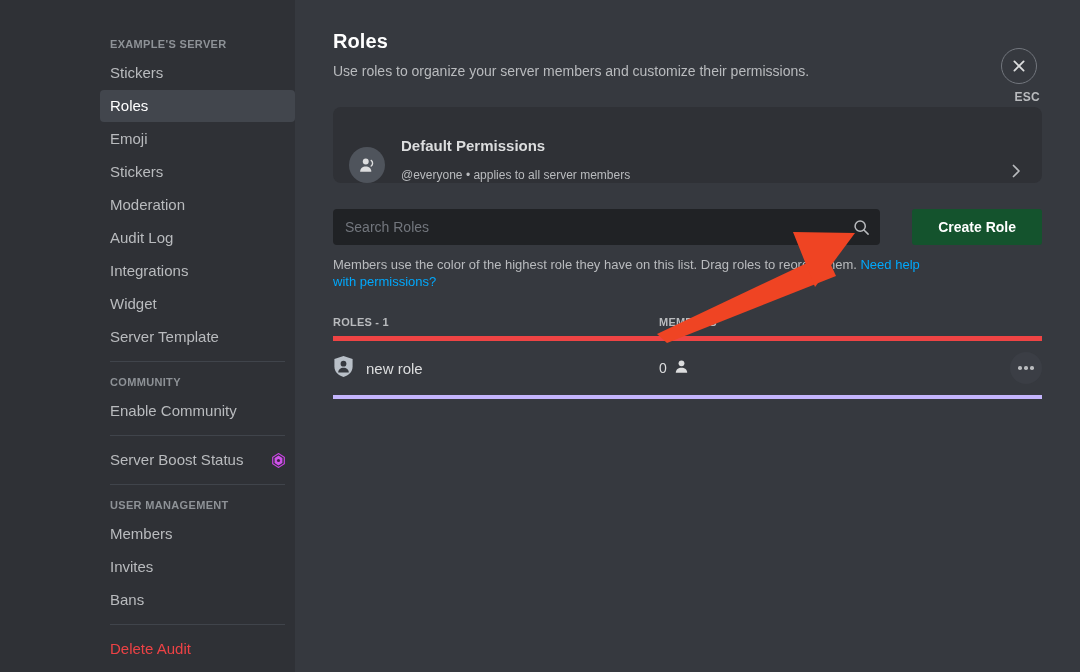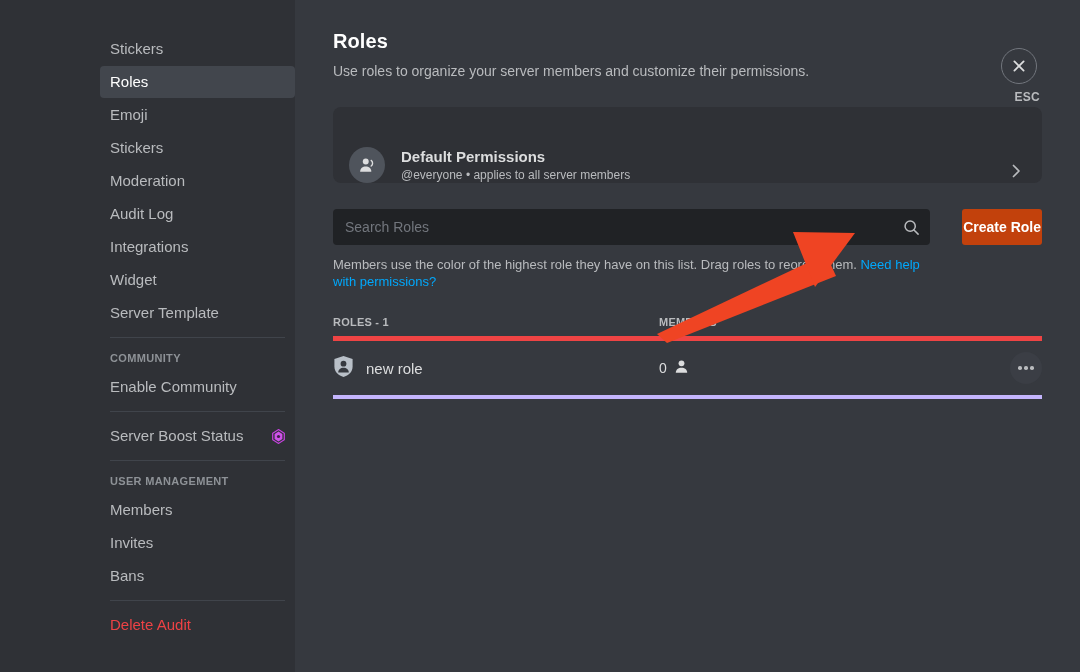--- a/index.html
+++ b/index.html
@@ -89,21 +89,21 @@
   }
   .dp-avatar {
     width: 36px; height: 36px;
     border-radius: 50%;
     background: #4f545c;
     display: flex; align-items: center; justify-content: center;
     flex: 0 0 36px;
   }
   .dp-text { margin-left: 16px; flex: 1 1 auto; }
   .dp-title { font-size: 15px; font-weight: bold; color: #dcddde; line-height: 19px; }
-  .dp-desc { font-size: 12px; color: #b9bbbe; margin-top: 1px; line-height: 16px; }
+  .dp-desc { font-size: 12px; color: #b9bbbe; margin-top: 12px; line-height: 16px; }
   .dp-chevron { color: #b9bbbe; flex: 0 0 auto; }
 
   
   .search-row {
     margin-top: 26px;
     display: flex;
     align-items: center;
     gap: 32px;
   }
   .search-box {
@@ -122,28 +122,28 @@
     border: none;
     outline: none;
     color: #dcddde;
     font-size: 14px;
     font-family: "Liberation Sans", sans-serif;
   }
   .search-box input::placeholder { color: #72767d; }
   .search-icon { color: #b9bbbe; display: flex; flex: 0 0 auto; }
   .create-btn {
     flex: 0 0 auto;
-    background: #c2410c;
+    background: #14532d;
     color: #fff;
     font-size: 14px;
     font-weight: bold;
     border: none;
     border-radius: 3px;
     height: 36px;
-    padding: 0 1px;
+    padding: 0 26px;
     cursor: pointer;
     font-family: "Liberation Sans", sans-serif;
   }
   .hint {
     margin-top: 11px;
     font-size: 13px;
     color: #b9bbbe;
     line-height: 17px;
     max-width: 590px;
   }
@@ -229,20 +229,21 @@
 </style>
 </head>
 <body>
 
 <div id="app">
 
   <div class="sidebar-gutter"></div>
 
   <nav class="sidebar">
 
+    <div class="side-header">EXAMPLE'S SERVER</div>
 
     <div class="side-item">
       <span>Stickers</span>
     </div>
     <div class="side-item active">
       <span>Roles</span>
     </div>
     <div class="side-item">
       <span>Emoji</span>
     </div>

